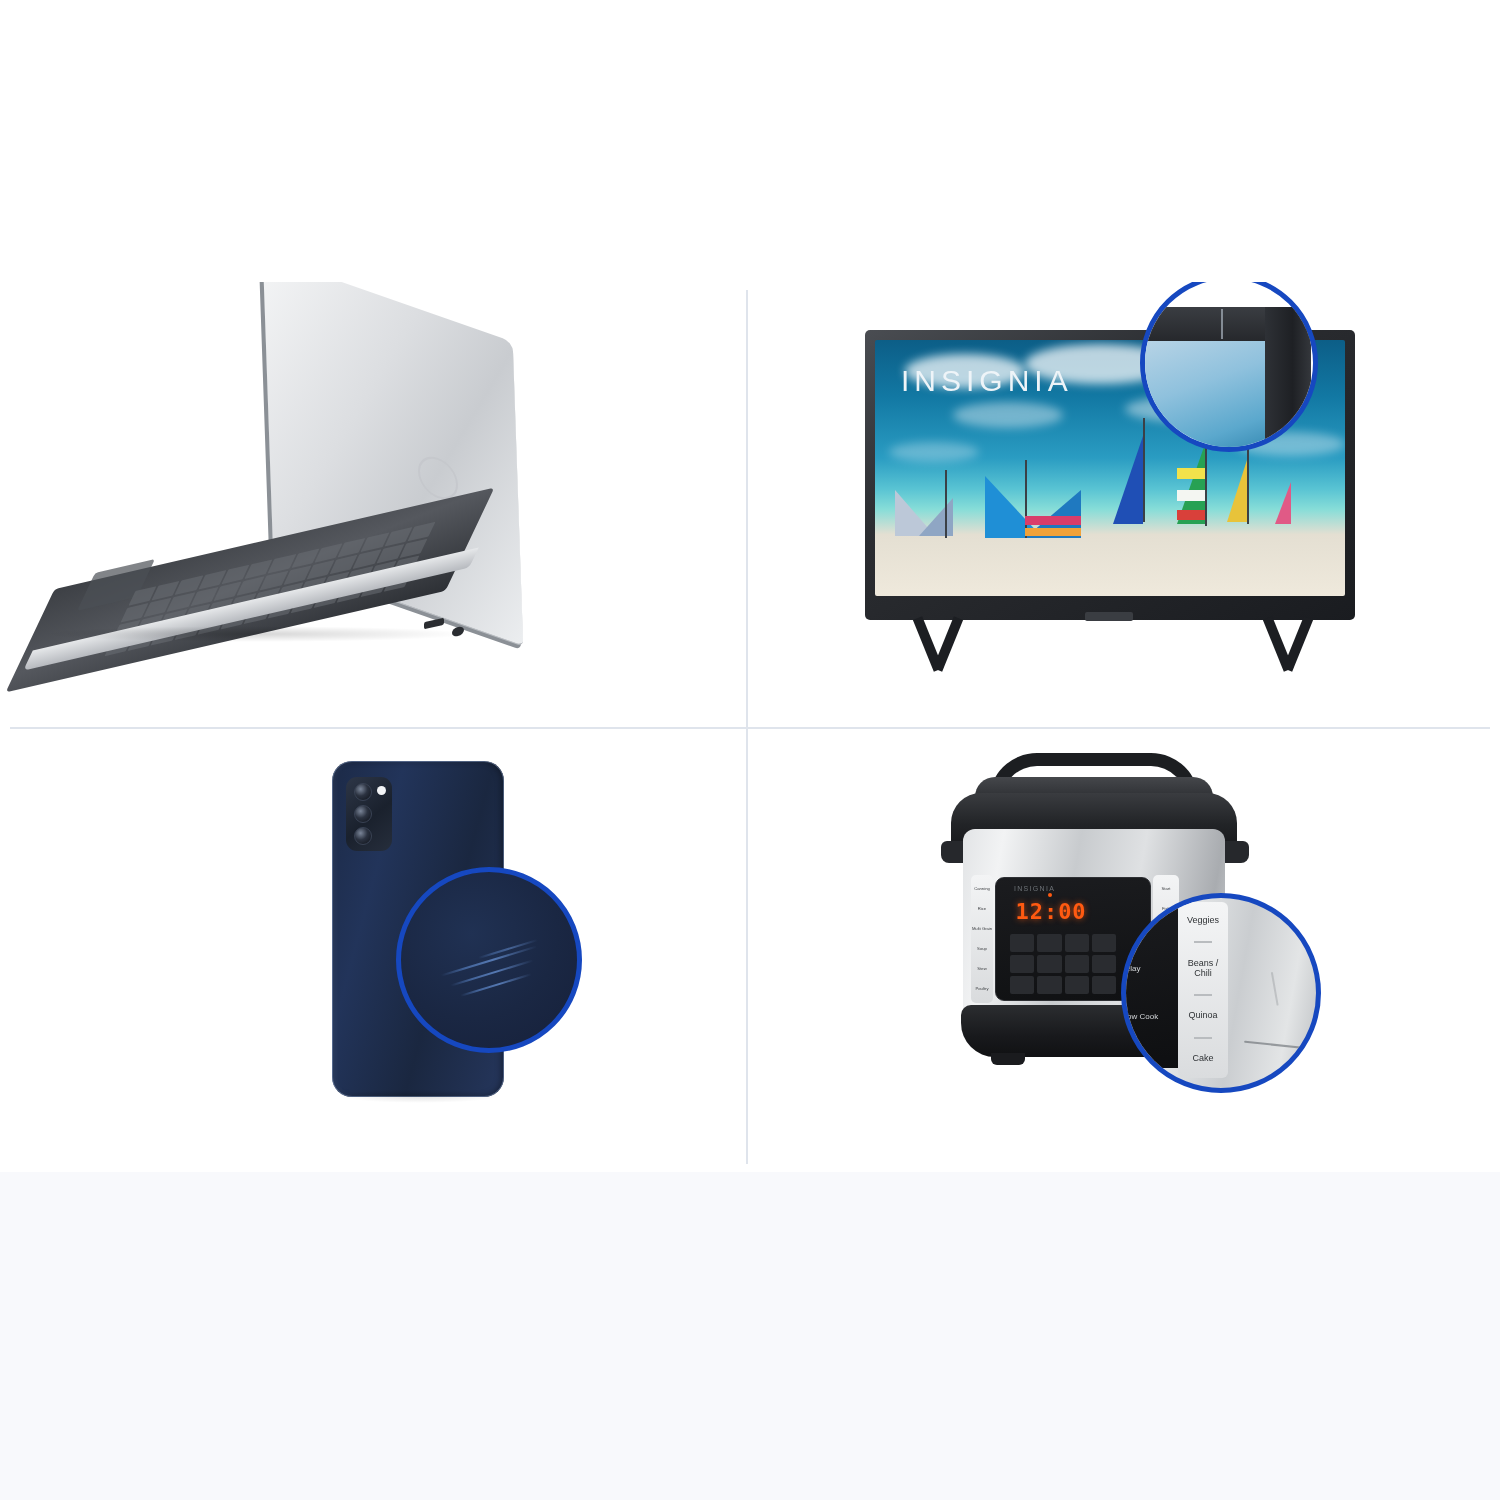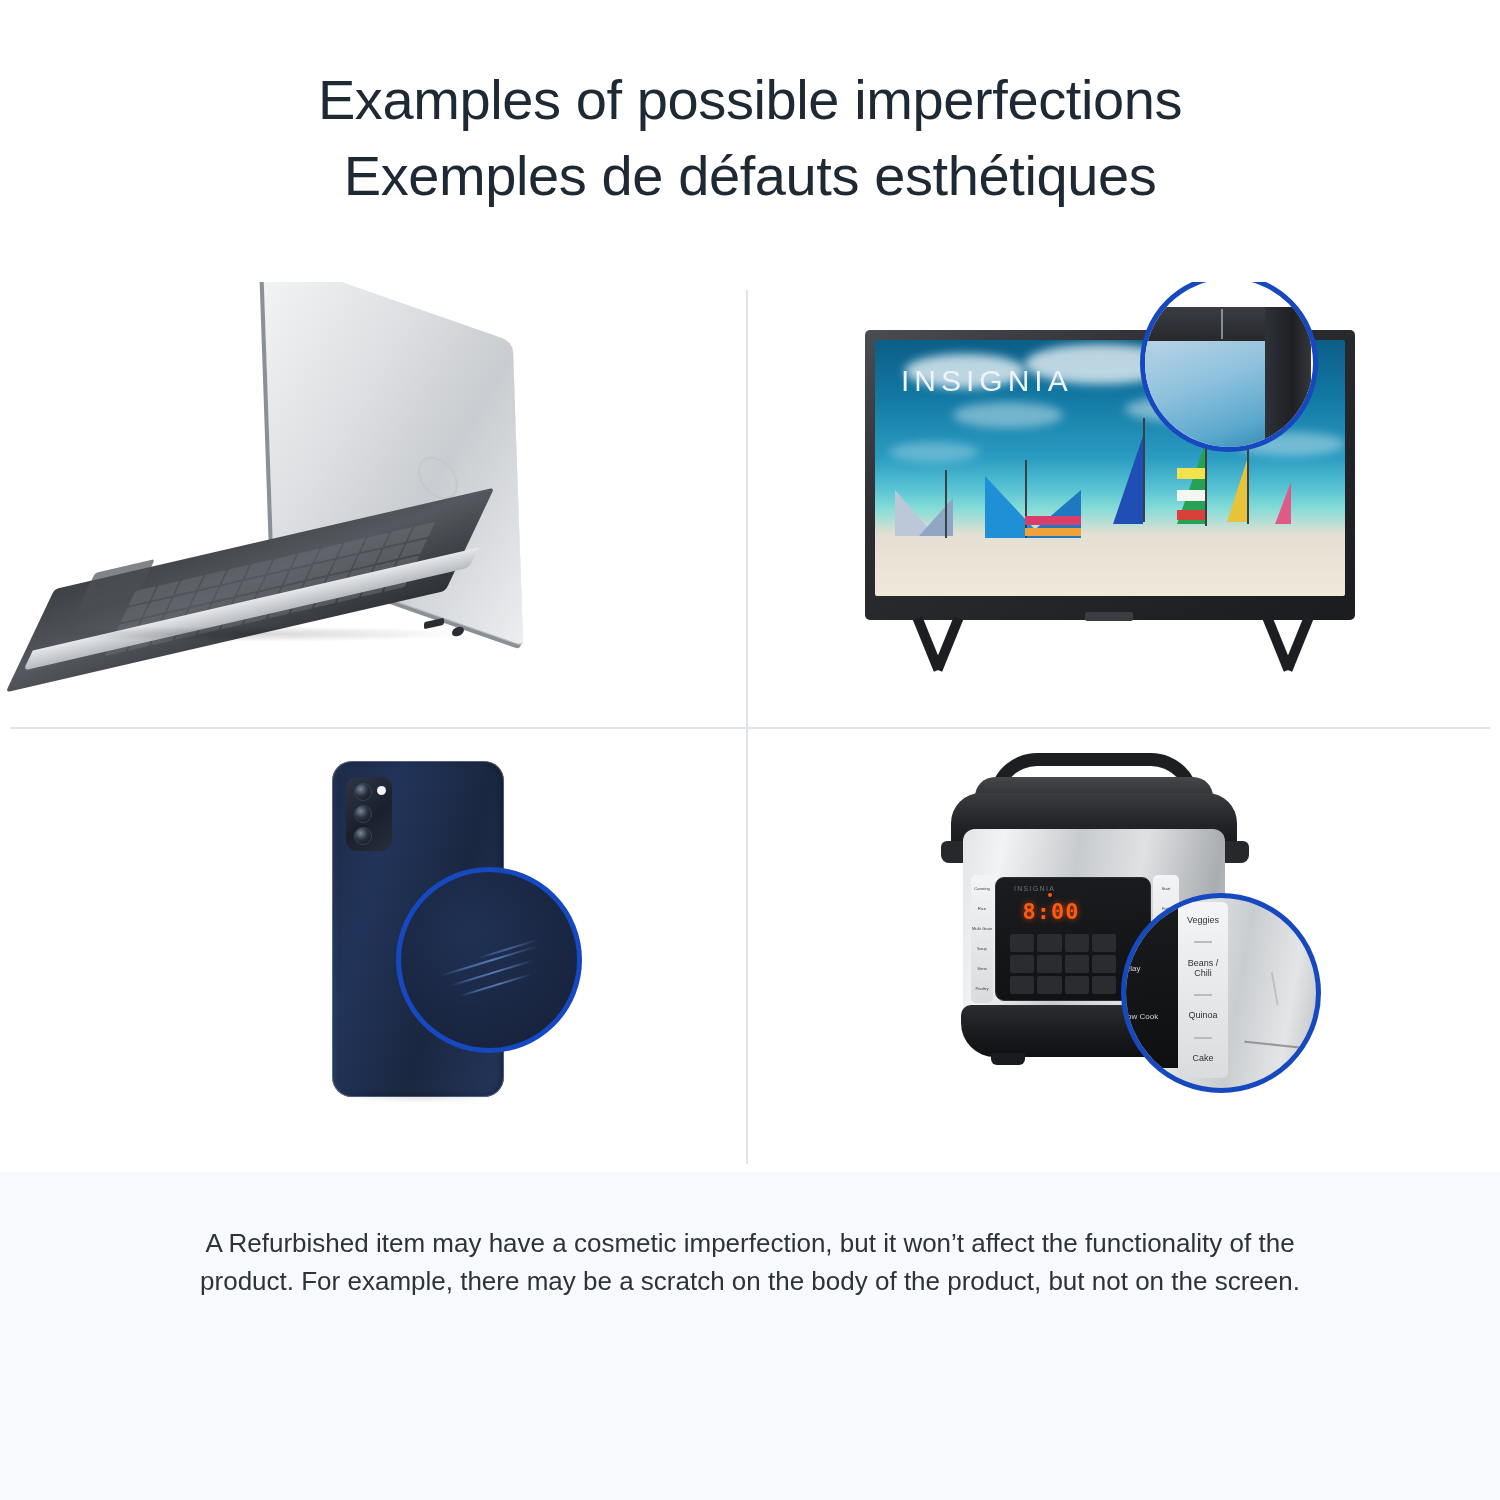--- a/index.html
+++ b/index.html
@@ -496,24 +496,20 @@
     text-align: center;
     max-width: 1130px;
   }
   .para.second { margin-top: 28px; }
 </style>
 </head>
 <body>
 
 <div class="page">
 
-  <div class="header">
-    <div class="title-line">Examples of possible imperfections</div>
-    <div class="title-line">Exemples de défauts esthétiques</div>
-  </div>
 
   <div class="grid">
 
     <div class="divider-v"></div>
     <div class="divider-h"></div>
 
     <div class="cell cell-tl">
       <div class="laptop-stage">
         <div class="lid-edge"></div>
         <div class="lid"></div>
@@ -668,21 +664,21 @@
           <span class="ck-btn-lbl">Rice</span>
           <span class="ck-btn-lbl">Multi Grain</span>
           <span class="ck-btn-lbl">Soup</span>
           <span class="ck-btn-lbl">Stew</span>
           <span class="ck-btn-lbl">Poultry</span>
         </div>
 
         <div class="ck-panel">
           <span class="ck-brand">INSIGNIA</span>
           <span class="ck-dot"></span>
-          <span class="ck-display">8:00</span>
+          <span class="ck-display">12:00</span>
           <div class="ck-keys">
             <i></i>
               <i></i>
               <i></i>
               <i></i>
             <i></i>
               <i></i>
               <i></i>
               <i></i>
             <i></i>
@@ -721,16 +717,15 @@
           <span class="mc-btn-lbl">Cake</span>
         </div>
         <div class="mc-scratch" style="left:118px; top:146px; width:64px; transform:rotate(6deg);"></div>
         <div class="mc-scratch" style="left:132px; top:90px;  width:34px; transform:rotate(80deg); opacity:.4;"></div>
       </div>
     </div>
 
   </div>
 
   <div class="footer">
-    <p class="para">A Refurbished item may have a cosmetic imperfection, but it won’t affect the functionality of the product. For example, there may be a scratch on the body of the product, but not on the screen.</p>
   </div>
 
 </div>
 
 </body></html>

